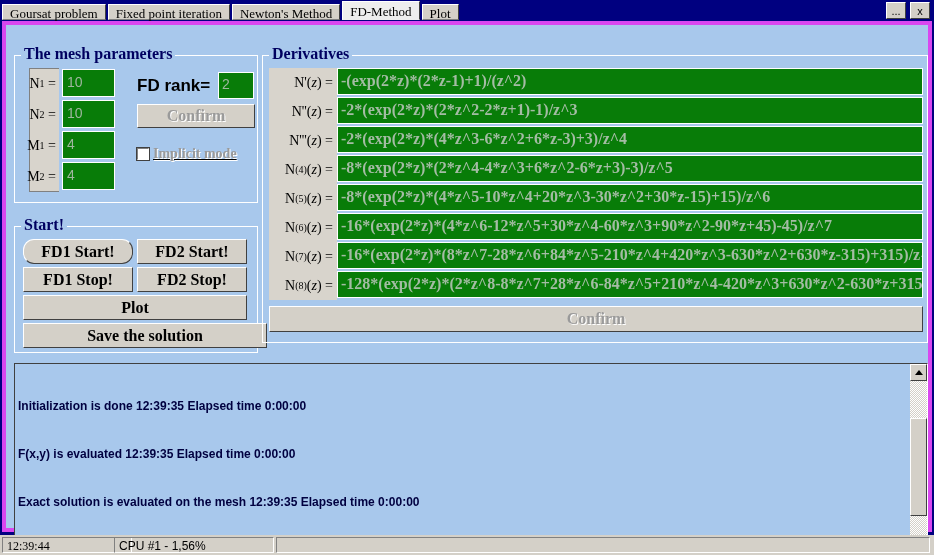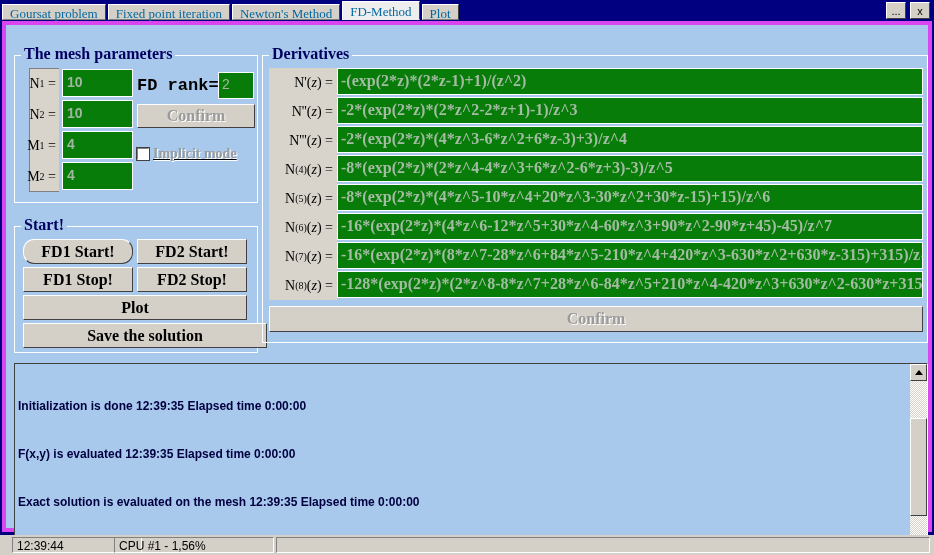--- a/index.html
+++ b/index.html
@@ -20,21 +20,21 @@
   .titlebar{
     position:absolute;left:0;top:0;width:934px;height:21px;
     background:#000080;
   }
   .tabstrip{
     position:absolute;left:2px;top:1px;height:19px;
     display:flex;align-items:flex-end;
   }
   .tab{
     font-family:"Liberation Serif", serif;
-    font-size:13px;color:#0369a1;
+    font-size:13px;color:#000000;
     background:#d4d0c8;
     border-top:1px solid #ffffff;
     border-left:1px solid #ffffff;
     border-right:1px solid #404040;
     border-bottom:1px solid #808080;
     padding:1px 7px 2px 7px;
     height:16px;line-height:16px;
     margin-right:2px;
     box-sizing:border-box;
     white-space:nowrap;
@@ -98,36 +98,35 @@
   }
   .plabel{
     position:absolute;left:14px;width:30px;height:31px;
     display:flex;align-items:center;justify-content:flex-end;
     padding-right:3px;box-sizing:border-box;
     font-family:"Liberation Serif", serif;font-size:14px;color:#000;
     white-space:nowrap;
   }
   .plabel sub{font-size:10px;vertical-align:sub;}
   .pfield{
-    position:absolute;left:47px;width:71px;height:28px;
+    position:absolute;left:47px;width:53px;height:28px;
     background:#087c08;
     border:1px solid #ffffff;
     box-sizing:border-box;
     color:#9fb79f;
     font-family:"Liberation Sans", sans-serif;
     font-size:14px;
     padding:4px 0 0 4px;
     overflow:hidden;white-space:nowrap;
     cursor:default;
-    font-weight:bold;
   }
 
   #fdrank-label{
     position:absolute;left:122px;top:20px;
-    font-family:Liberation Mono, monospace;font-weight:bold;font-size:17px;color:#000;
+    font-family:Liberation Sans, sans-serif;font-weight:bold;font-size:17px;color:#000;
     white-space:nowrap;
   }
   #fdrank-field{
     position:absolute;left:203px;top:16px;width:36px;height:27px;
     background:#087c08;border:1px solid #ffffff;box-sizing:border-box;
     color:#9fb79f;font-family:"Liberation Sans", sans-serif;font-size:14px;
     padding:3px 0 0 3px;overflow:hidden;cursor:default;
   }
   #mesh-confirm{
     position:absolute;left:122px;top:48px;width:118px;height:24px;
@@ -248,21 +247,21 @@
     box-sizing:border-box;
   }
   .statuscell{
     position:absolute;top:2px;height:16px;
     border-top:1px solid #808080;border-left:1px solid #808080;
     border-right:1px solid #ffffff;border-bottom:1px solid #ffffff;
     box-sizing:border-box;
     font-family:"Liberation Sans", sans-serif;font-size:12px;color:#000;
     padding:1px 4px;white-space:nowrap;
   }
-  #status-time{left:12px;width:130px;}
+  #status-time{left:2px;width:130px;font-family:Liberation Serif, serif;}
   #status-cpu{left:114px;width:160px;}
   #status-rest{left:276px;width:654px;}
 </style>
 </head>
 <body>
 
 <div class="app">
 
   <div class="titlebar">
     <div class="tabstrip">

